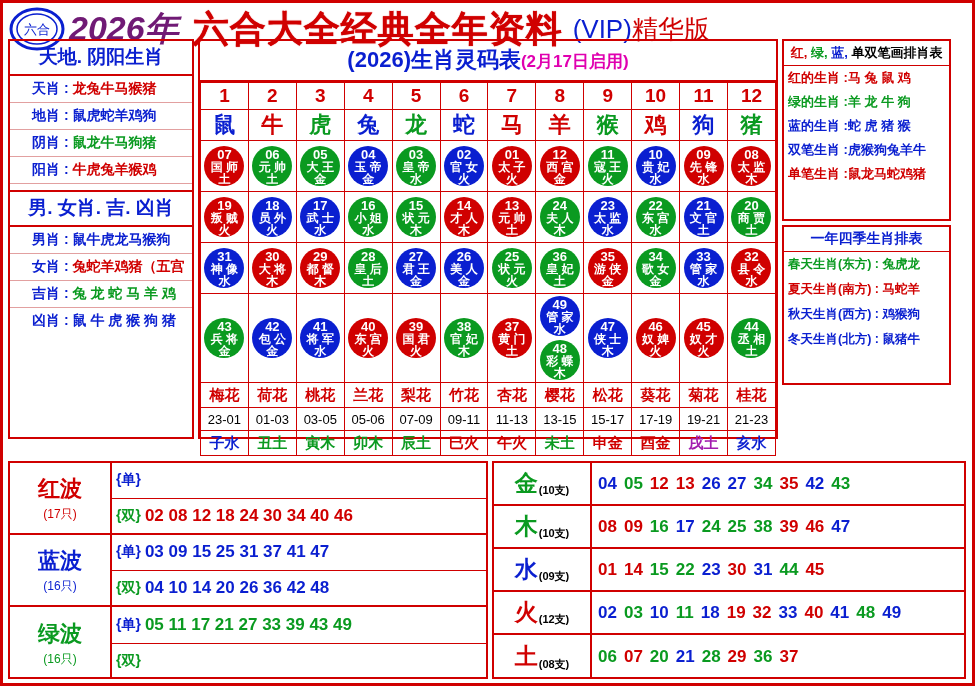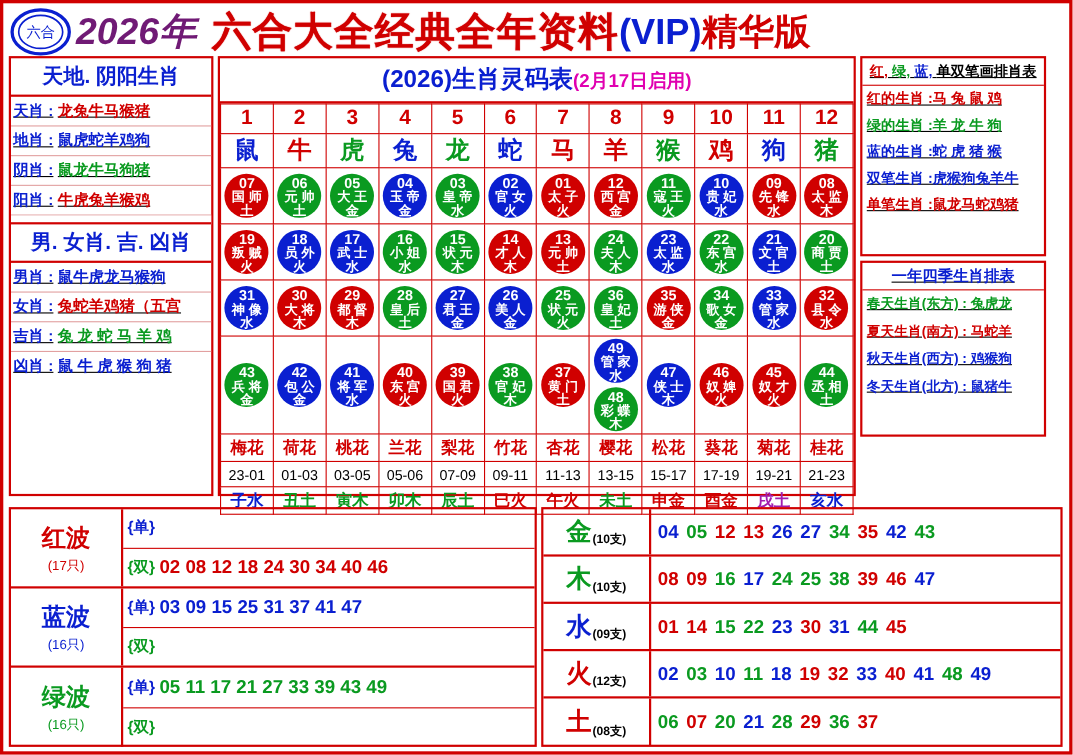--- a/index.html
+++ b/index.html
@@ -10,33 +10,33 @@
     overflow:hidden;
   }
   .page{position:relative;width:975px;height:686px;box-sizing:border-box;border:3px solid #d00000;background:#fff;}
 
   
   .header{position:absolute;left:0;top:0;width:969px;height:52px;display:flex;align-items:center;}
   .logo{width:56px;height:44px;margin-left:6px;flex:0 0 auto;position:relative;}
   .logo svg{display:block;}
   .year{color:#701a75;font-size:34px;font-weight:bold;font-style:italic;margin-left:4px;font-family:Liberation Sans, sans-serif;}
   .main-title{color:#d00000;font-size:36px;font-weight:bold;margin-left:14px;letter-spacing:1px;font-family:"Liberation Sans",sans-serif;text-shadow:0 0 1px #d00000;}
-  .vip{color:#0a1fd0;font-size:33px;font-weight:bold;}
+  .vip{color:#0a1fd0;font-size:26px;font-weight:normal;margin-left:10px;}
   .vip .red{color:#d00000;}
 
   
-  .body-area{position:absolute;left:3px;top:48px;width:963px;height:404px;}
+  .body-area{position:absolute;left:3px;top:36px;width:963px;height:404px;}
 
   .colL{position:absolute;left:2px;top:0;width:186px;height:400px;border:2px solid #d00000;box-sizing:border-box;}
   .colC{position:absolute;left:192px;top:0;width:580px;height:400px;border:2px solid #d00000;box-sizing:border-box;}
-  .colR{position:absolute;left:776px;top:0;width:169px;height:400px;box-sizing:border-box;text-decoration:underline;}
+  .colR{position:absolute;left:776px;top:0;width:169px;height:400px;box-sizing:border-box;}
 
   
   .lhead{text-align:center;color:#0a1fd0;font-weight:bold;font-size:19px;padding:3px 0 4px;border-bottom:2px solid #d00000;}
-  .lrow{display:flex;align-items:center;font-size:14px;padding:4px 4px 4px 2px;border-bottom:1px solid #e2a0a0;text-decoration:underline;}
+  .lrow{display:flex;align-items:center;font-size:14px;padding:4px 4px 4px 22px;border-bottom:1px solid #e2a0a0;}
   .lrow .lk{color:#0a1fd0;font-weight:bold;white-space:nowrap;}
   .lrow .lv{margin-left:4px;font-weight:bold;}
   .sep{height:6px;background:#fff;border-bottom:2px solid #d00000;}
 
   
   .ctitle{text-align:center;padding:4px 0 5px;border-bottom:2px solid #d00000;font-size:22px;font-weight:bold;}
   .ctitle .b{color:#0a1fd0;}
   .ctitle .p{color:#e000b0;font-size:17px;}
   .grid{width:100%;border-collapse:collapse;table-layout:fixed;}
   .grid td{border:1px solid #d00000;text-align:center;vertical-align:middle;padding:0;}
@@ -663,20 +663,21 @@
             <div class="nm" style="color: rgb(10, 31, 208);">蓝波</div>
             <div class="ct" style="color: rgb(10, 31, 208);">(16只)</div>
           </div>
           <div class="wnums">
             <div class="wline">
               <span class="tag" style="color: rgb(10, 31, 208);">{单}</span>
               <span style="color: rgb(10, 31, 208);">03 09 15 25 31 37 41 47</span>
             </div>
             <div class="wline">
               <span class="tag" style="color: rgb(10, 154, 32);">{双}</span>
+              <span style="color: rgb(10, 31, 208);">04 10 14 20 26 36 42 48</span>
             </div>
           </div>
         </div>
         <div class="wave">
           <div class="wname">
             <div class="nm" style="color: rgb(10, 154, 32);">绿波</div>
             <div class="ct" style="color: rgb(10, 154, 32);">(16只)</div>
           </div>
           <div class="wnums">
             <div class="wline">

